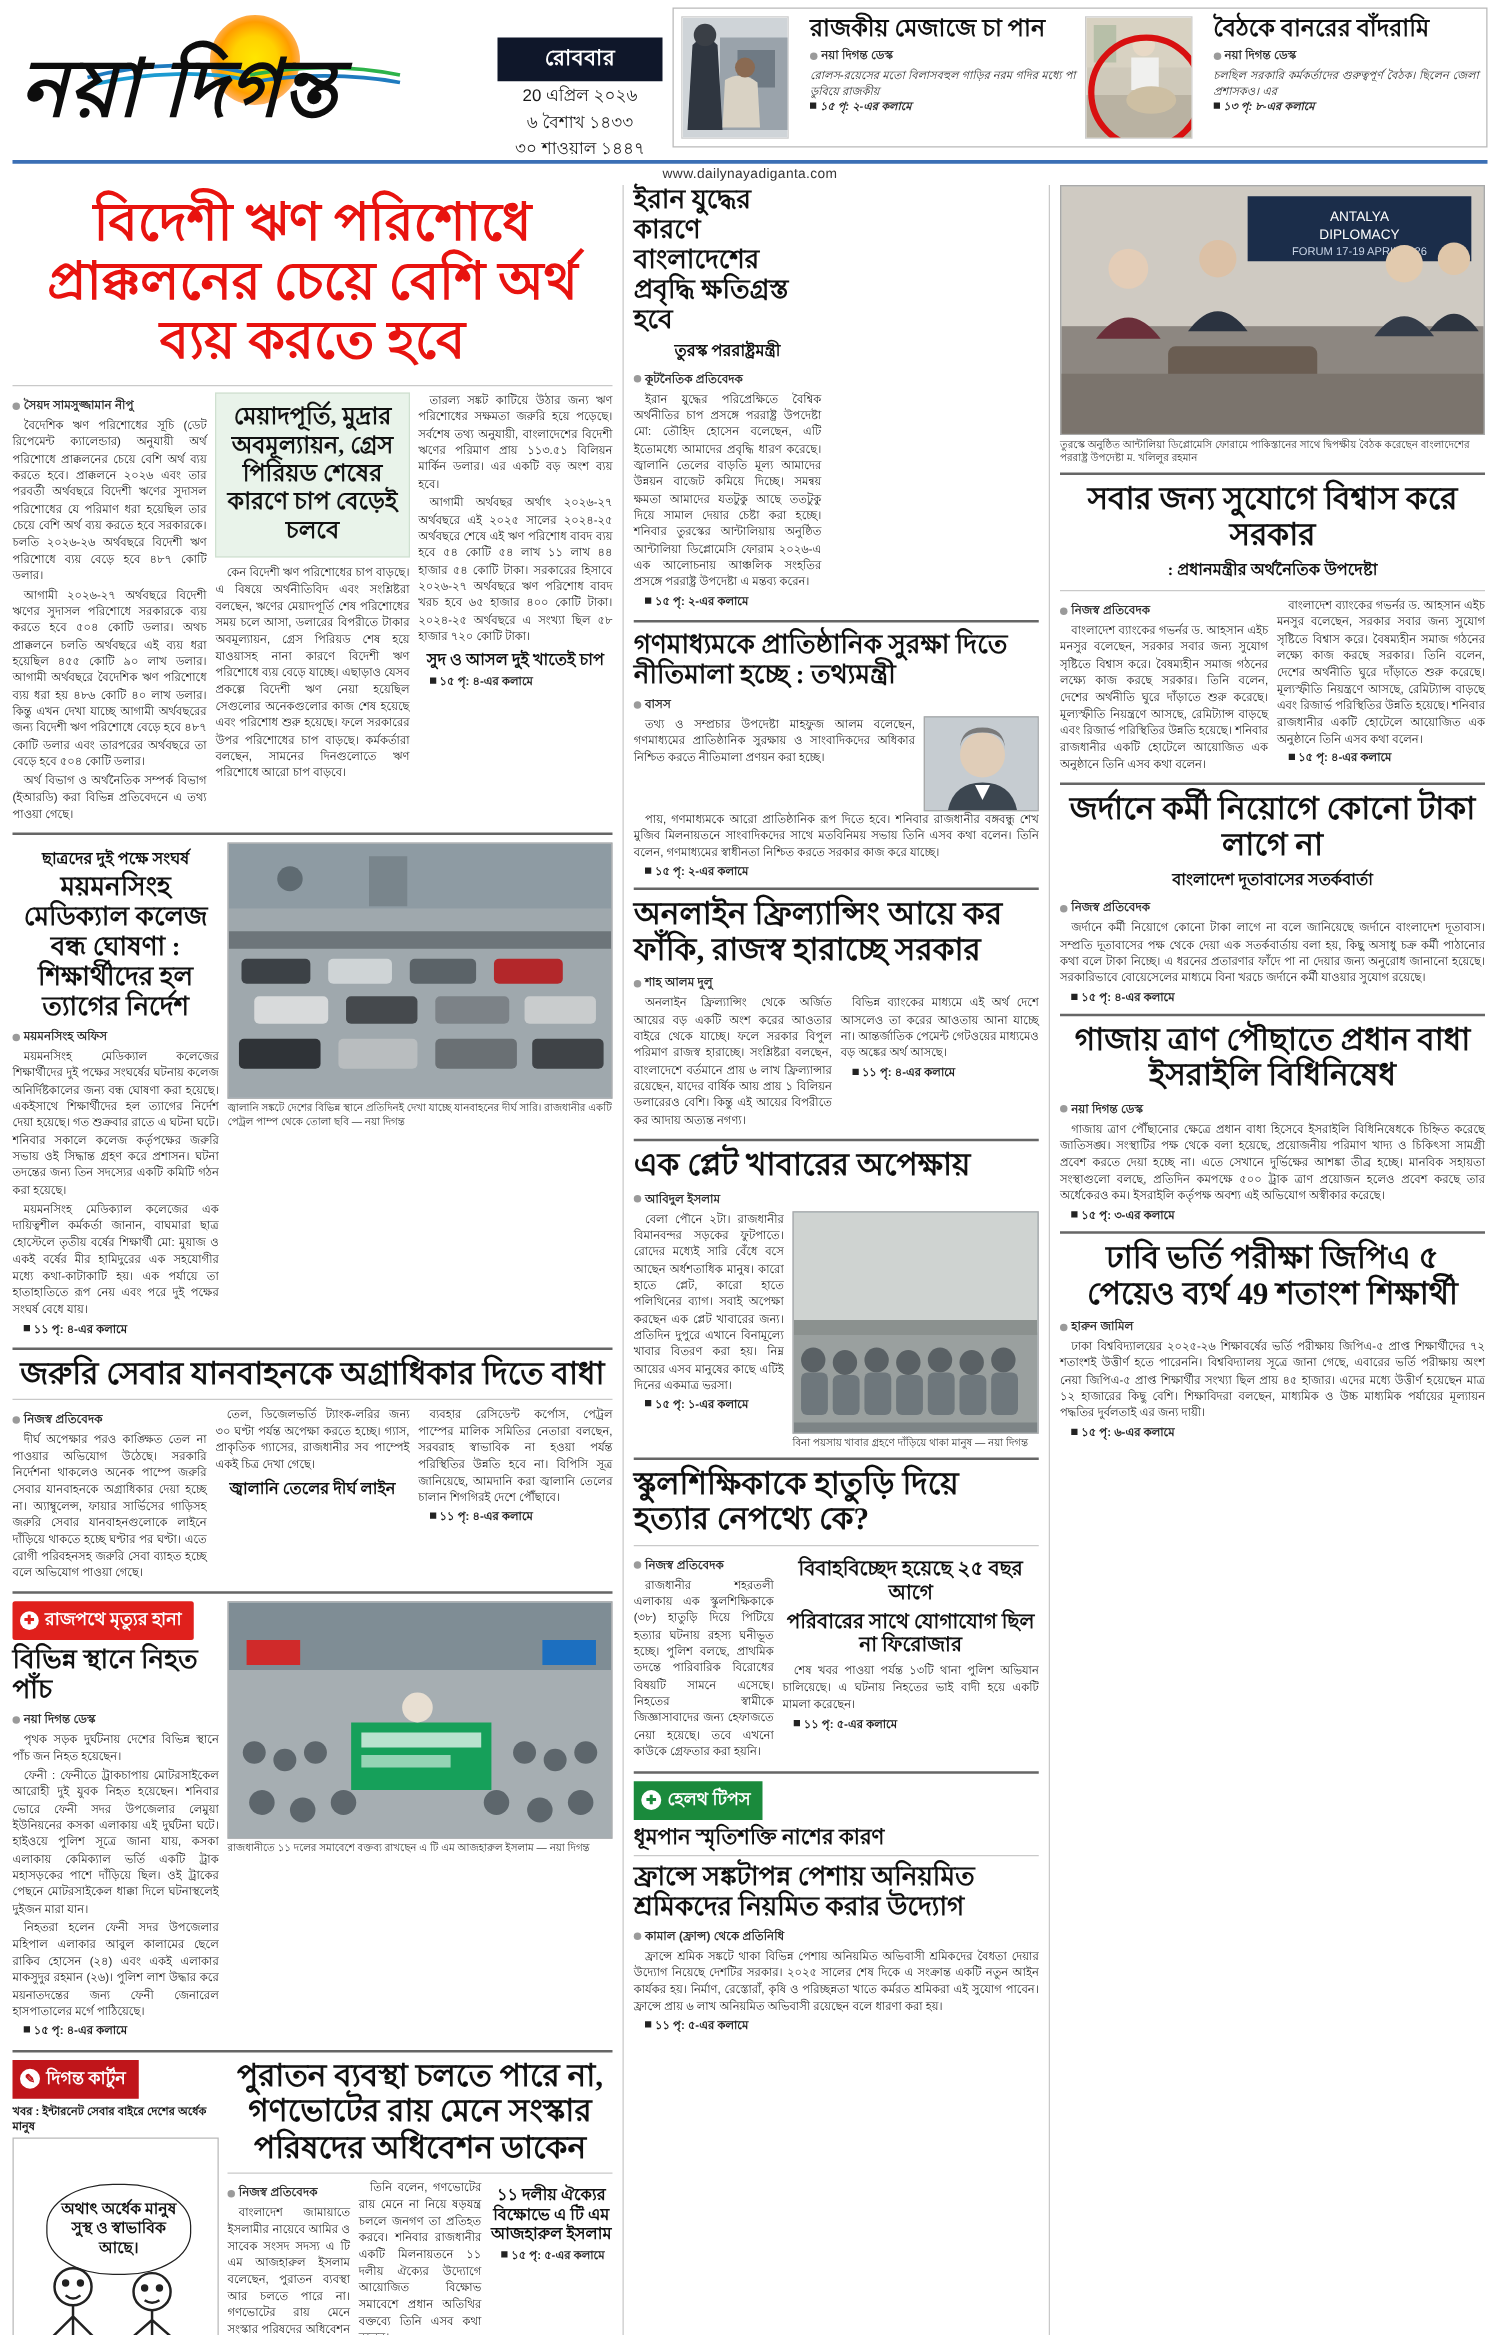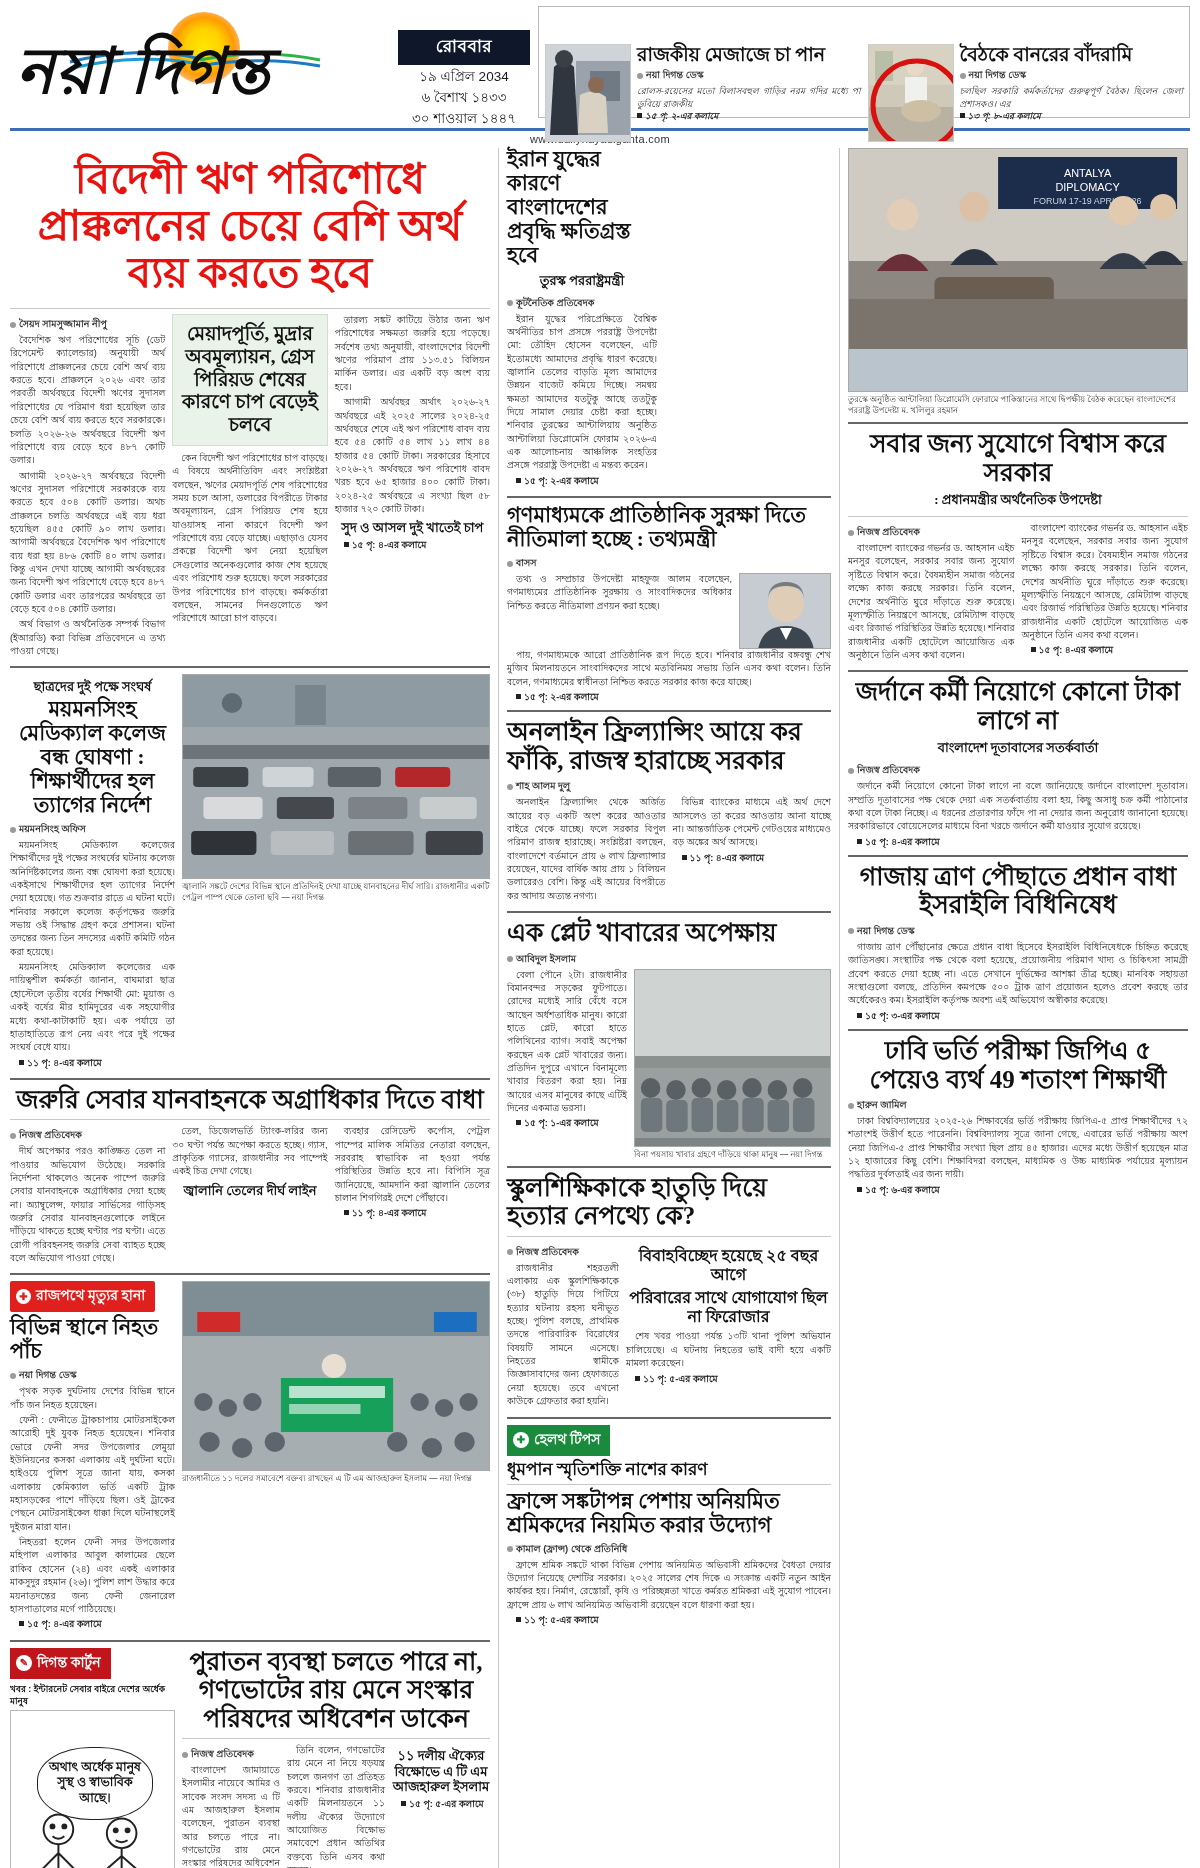--- a/index.html
+++ b/index.html
@@ -27,21 +27,21 @@
   }
   .logo-swoosh { position: absolute; left: 58px; top: 42px; width: 260px; height: 26px; }
   .date-box { width: 132px; padding-top: 24px; text-align: center; }
   .day-badge {
     background: #0f172a; color: #fff; font-weight: bold; font-size: 17px;
     padding: 3px 0 4px; letter-spacing: .5px;
   }
   .date-line { font-size: 13.5px; line-height: 1.42; color: #1a1a1a; padding-top: 2px; }
 
   .promos { flex: 1; display: flex; gap: 7px; border: 1px solid #b9b9b9; padding: 6px; margin-left: 8px; height: 112px; }
-  .promo { display: flex; gap: 6px; width: 50%; margin-top: 31px; }
+  .promo { display: flex; gap: 17px; width: 50%; }
   .promo-img { width: 86px; height: 98px; flex: 0 0 86px; border: 1px solid #ccc; position: relative; overflow: hidden; }
   .promo-body { flex: 1; min-width: 0; }
   .promo-title { font-family: "Liberation Serif", serif; font-weight: bold; font-size: 19px; line-height: 1.12; color: #111; }
   .byline { font-size: 9.5px; font-weight: bold; color: #333; margin: 3px 0 2px; display: flex; align-items: center; gap: 3px; }
   .byline .dot { width: 6px; height: 6px; border-radius: 50%; background: #9a9a9a; display: inline-block; }
   .promo-text { font-size: 9px; line-height: 1.38; color: #2a2a2a; text-align: justify; font-style: italic; }
   .cont { font-weight: bold; white-space: nowrap; }
   .cont .sq { display: inline-block; width: 5px; height: 5px; background: #222; margin-right: 3px; vertical-align: 1px; }
 
   .rule-blue { height: 3px; background: #3b6fb5; margin: 4px 0 0; }
@@ -119,21 +119,21 @@
         <path d="M2 14 C50 2 96 2 128 10" stroke="#1f7bbf" stroke-width="3" fill="none"></path>
         <path d="M4 20 C52 9 98 9 130 16" stroke="#1b9bd1" stroke-width="3" fill="none"></path>
         <path d="M132 12 C170 4 214 4 252 12" stroke="#2db34a" stroke-width="3" fill="none"></path>
         <path d="M132 18 C170 11 214 11 252 18" stroke="#1f7bbf" stroke-width="3" fill="none"></path>
       </svg>
       <div class="logo-text">নয়া দিগন্ত</div>
     </div>
 
     <div class="date-box">
       <div class="day-badge">রোববার</div>
-      <div class="date-line">১৯ এপ্রিল 2034</div>
+      <div class="date-line">20 এপ্রিল ২০২৬</div>
       <div class="date-line">৬ বৈশাখ ১৪৩৩</div>
       <div class="date-line">৩০ শাওয়াল ১৪৪৭</div>
     </div>
 
     <div class="promos">
       <div class="promo">
         <div class="promo-img">
           <svg width="86" height="98" viewBox="0 0 86 98">
             <rect width="86" height="98" fill="#cfd4d8"></rect>
             <rect x="30" y="16" width="56" height="74" fill="#9aa3ab"></rect>
@@ -540,21 +540,21 @@
           <span class="dot"></span>
           <span>কামাল (ফ্রান্স) থেকে প্রতিনিধি</span>
         </div>
       <div class="body-text">
         <p>ফ্রান্সে শ্রমিক সঙ্কটে থাকা বিভিন্ন পেশায় অনিয়মিত অভিবাসী শ্রমিকদের বৈধতা দেয়ার উদ্যোগ নিয়েছে দেশটির সরকার। ২০২৫ সালের শেষ দিকে এ সংক্রান্ত একটি নতুন আইন কার্যকর হয়। নির্মাণ, রেস্তোরাঁ, কৃষি ও পরিচ্ছন্নতা খাতে কর্মরত শ্রমিকরা এই সুযোগ পাবেন। ফ্রান্সে প্রায় ৬ লাখ অনিয়মিত অভিবাসী রয়েছেন বলে ধারণা করা হয়।</p>
         <p class="cont"><span class="sq"></span><span>১১ পৃ: ৫-এর কলামে</span></p>
       </div>
     </div>
 
     <div class="col-right">
-      <div class="photo" style="height:244px">
+      <div class="photo" style="height:200px">
         <svg width="100%" height="200" viewBox="0 0 340 200" preserveAspectRatio="none">
           <rect width="340" height="200" fill="#b7b2ad"></rect>
           <rect width="340" height="112" fill="#cfcac2"></rect>
           <rect x="150" y="8" width="180" height="52" fill="#1b2d4a"></rect>
           <text x="240" y="28" font-size="11" fill="#ffffff" text-anchor="middle" font-family="Liberation Sans">ANTALYA</text>
           <text x="240" y="42" font-size="11" fill="#ffffff" text-anchor="middle" font-family="Liberation Sans">DIPLOMACY</text>
           <text x="240" y="55" font-size="9" fill="#c8d4e6" text-anchor="middle" font-family="Liberation Sans">FORUM 17-19 APRIL 2026</text>
           <rect y="112" width="340" height="88" fill="#8d8781"></rect>
           <g>
             <circle cx="54" cy="66" r="16" fill="#e4cdb7"></circle>

